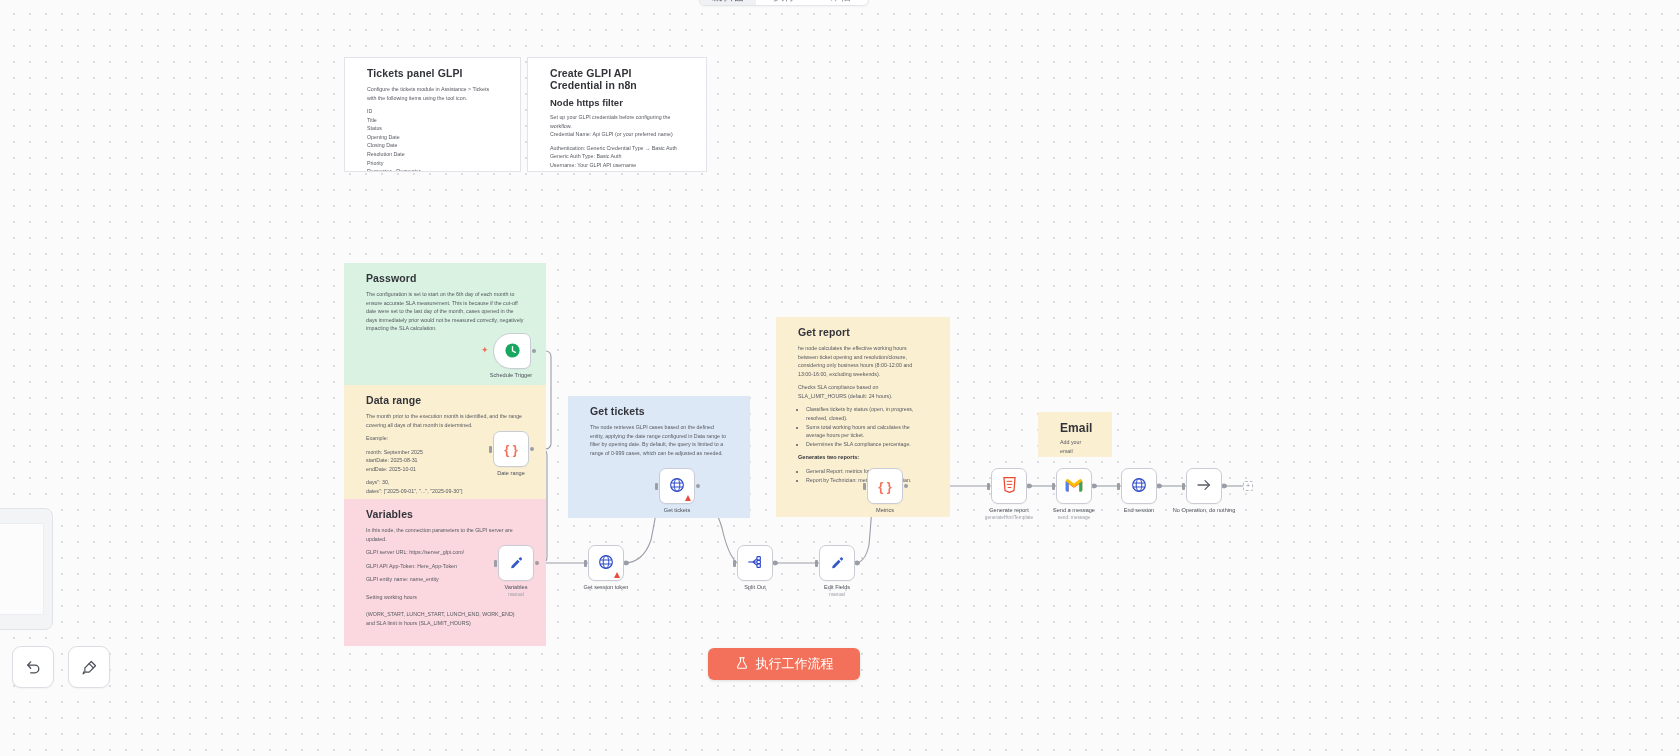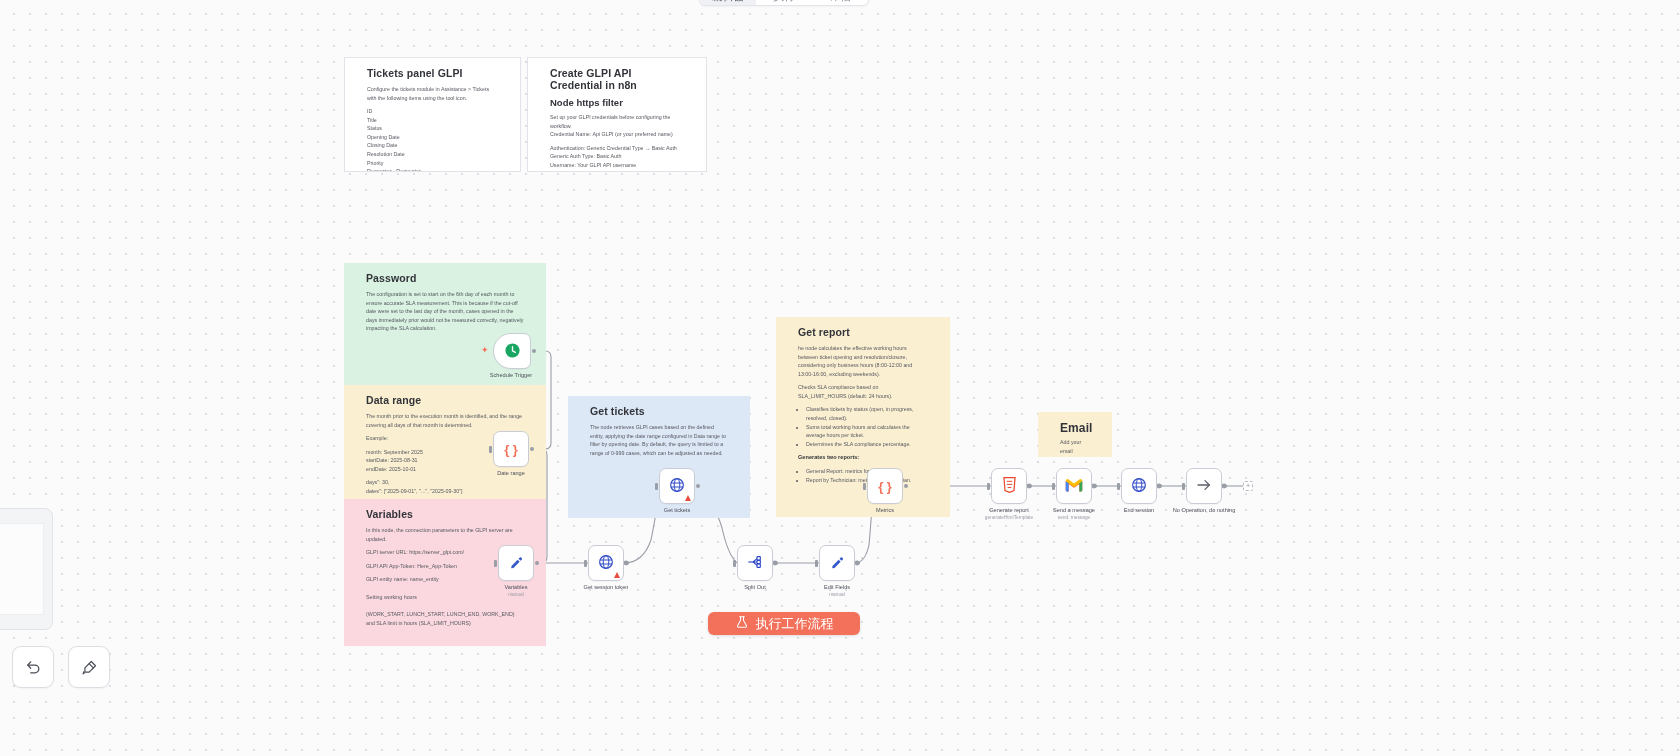--- a/index.html
+++ b/index.html
@@ -148,22 +148,22 @@
     border-radius:9px;
     display:flex; align-items:center; justify-content:center;
     color:#4b4f58;
     box-shadow:0 1px 2px rgba(0,0,0,.04);
   }
   #btn-undo  { left:12px;  top:646px; }
   #btn-spray { left:68px;  top:646px; }
 
   
   #execute-btn {
-    position:absolute; left:708px; top:612px;
-    width:152px; height:23px;
+    position:absolute; left:708px; top:648px;
+    width:152px; height:32px;
     background:#f3705a;
     border-radius:6px;
     display:flex; align-items:center; justify-content:center;
     gap:7px;
     color:#fff; font-size:13px; font-weight:400;
     box-shadow:0 1px 3px rgba(0,0,0,.12);
   }
   #execute-btn .flask { font-size:13px; }
 </style>
 </head>

